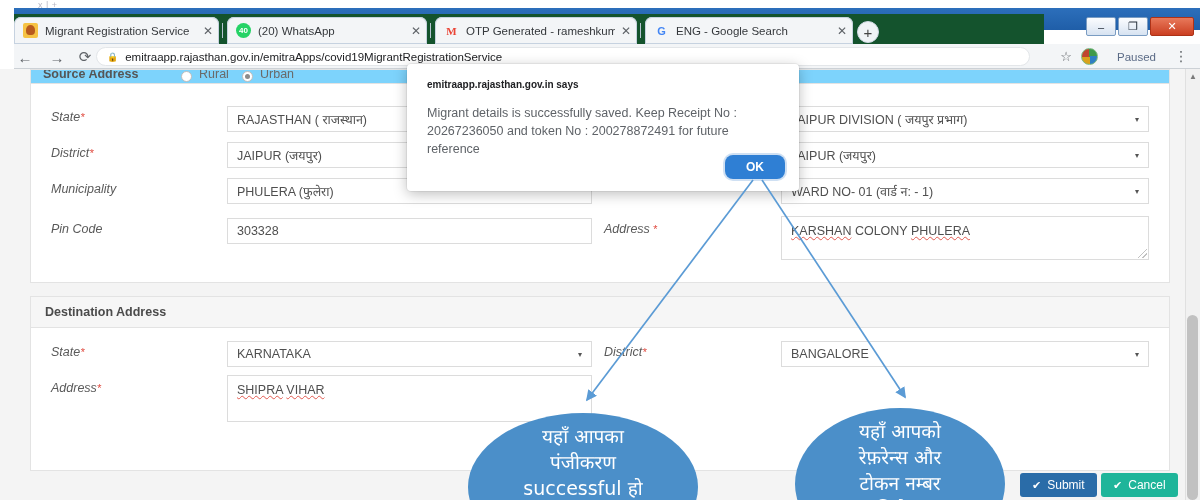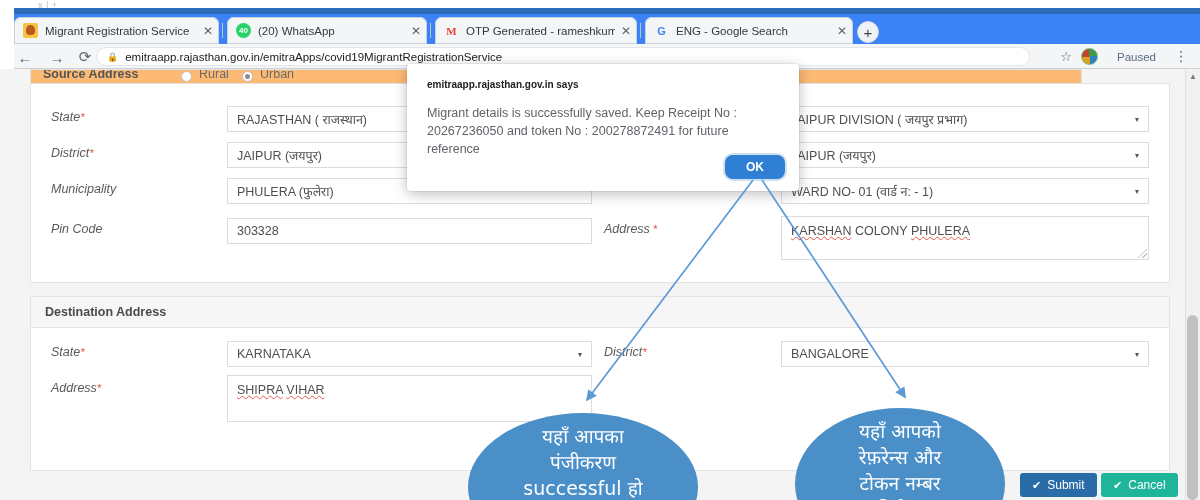--- a/index.html
+++ b/index.html
@@ -42,22 +42,22 @@
     background: linear-gradient(#e8795b, #cb3f21);
     border-color: #ad3217; color: #fff; width: 44px;
   }
   .win-red-block {
     position: absolute; right: 118px; top: 8px; width: 120px; height: 22px;
     background: #b4272b;
   }
 
   
   .tabstrip {
-    position: absolute; left: 0; top: 14px; width: 1200px; height: 30px;
-    background: #3b82f6;
+    position: absolute; left: 0; top: 14px; width: 1044px; height: 30px;
+    background: #14532d;
   }
   .tabstrip .edgeL { position:absolute; left:0; top:0; width:14px; height:30px; background:#ffffff; }
   .tab {
     position: absolute; top: 3px; height: 27px;
     background: #f3f5f7; border-top-left-radius: 7px; border-top-right-radius: 7px;
     display: flex; align-items: center; padding: 0 6px 0 9px;
     box-shadow: 0 0 0 1px #c6d2e0 inset;
   }
   .tab .fav { width: 15px; height: 15px; flex: 0 0 15px; margin-right: 7px;
               display:flex; align-items:center; justify-content:center; font-size:11px; }
@@ -143,22 +143,22 @@
     position: absolute; background: #fff; border: 1px solid #e3e3e3;
   }
   .panel-head {
     height: 31px; background: #f6f6f6; border-bottom: 1px solid #e3e3e3;
     display: flex; align-items: center; padding-left: 14px;
     font-size: 12.5px; font-weight: bold; color: #4b4b4b;
   }
 
   
   .src-strip {
-    position: absolute; left: 30px; top: 0px; width: 1052px; height: 14px;
-    background: #fdba74; border: 1px solid #e3e3e3; border-bottom: none;
+    position: absolute; left: 30px; top: 0px; width: 1140px; height: 14px;
+    background: #7dd3fc; border: 1px solid #e3e3e3; border-bottom: none;
     overflow: hidden;
   }
   .src-strip .lbl {
     position: absolute; left: 12px; top: -3px; font-size: 12.5px;
     font-weight: bold; color: #555;
   }
   .src-strip .rad { position:absolute; top:1px; width:11px; height:11px; border-radius:50%;
                     border:1px solid #bdbdbd; background:#fff; }
   .src-strip .rad.on::after{ content:""; position:absolute; left:2px; top:2px; width:5px; height:5px;
                     border-radius:50%; background:#8b8b8b;}

